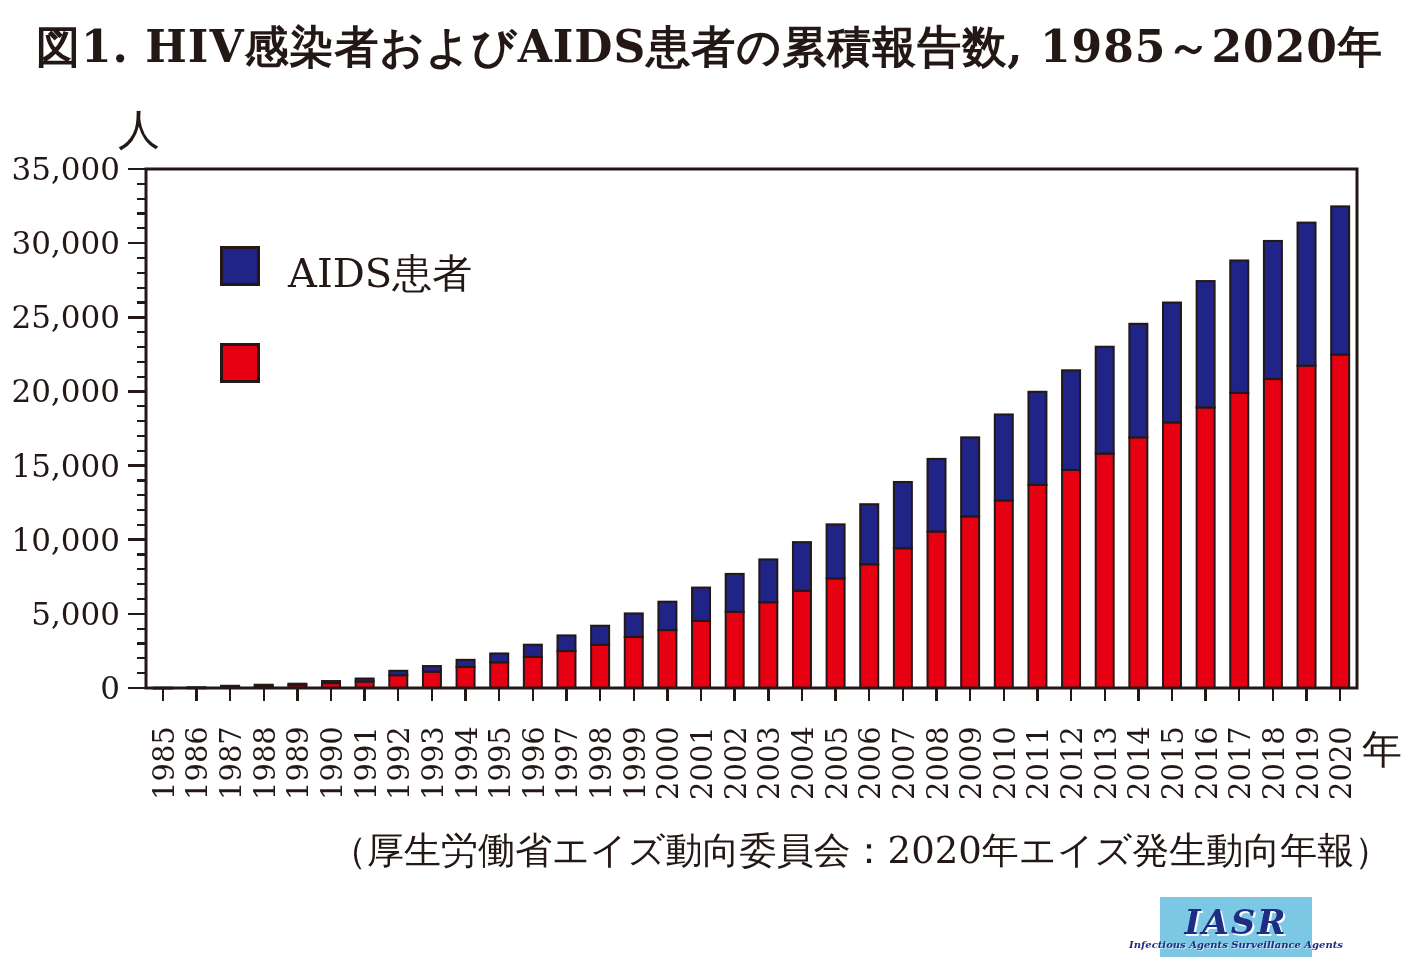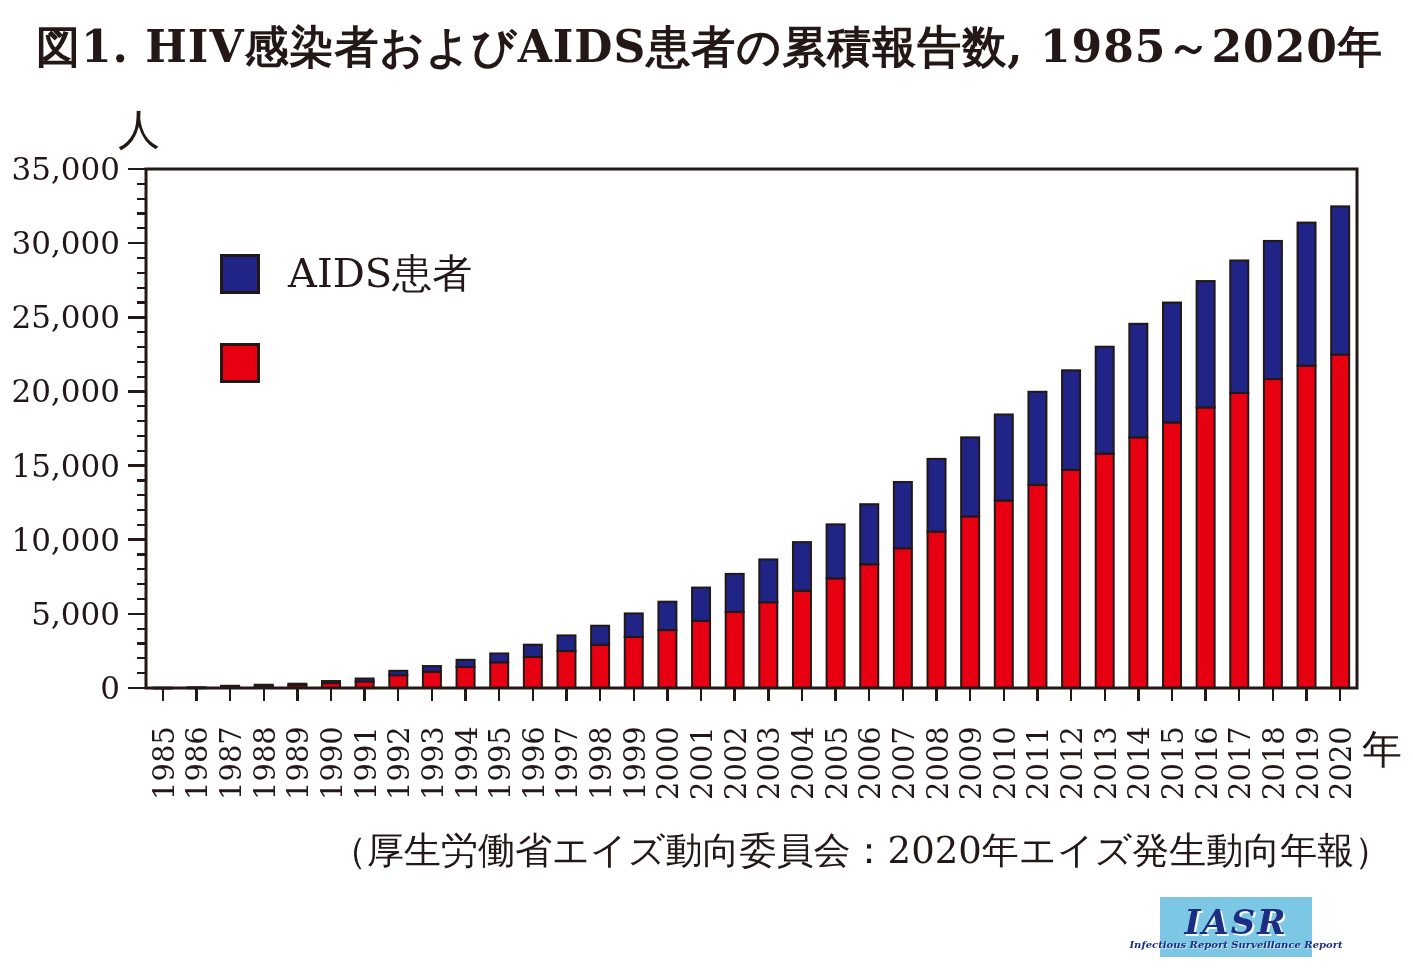--- a/index.html
+++ b/index.html
@@ -21,21 +21,21 @@
     font-size:42px;font-weight:400;
   }
   .x-unit{
     position:absolute;left:1362px;top:722px;
     font-size:40px;font-weight:400;
   }
   #chart-svg{position:absolute;left:0;top:0;}
   .legend{
     position:absolute;left:220px;top:246px;
   }
-  .legend-row{display:flex;align-items:center;margin-bottom:42px;}
+  .legend-row{display:flex;margin-bottom:42px;}
   .legend-swatch{
     width:40px;height:40px;border:3px solid #231815;box-sizing:border-box;
     margin-right:28px;flex:0 0 auto;
   }
   .legend-label{font-size:40px;white-space:nowrap;}
   .caption{
     position:absolute;left:330px;top:826px;width:1070px;
     font-size:37px;white-space:nowrap;
   }
   .logo{
@@ -262,16 +262,16 @@
     </div>
     <div class="legend-row">
       <div class="legend-swatch" id="swatch-hiv" style="background: rgb(230, 0, 18);"></div>
     </div>
   </div>
 
   <div class="caption">（厚生労働省エイズ動向委員会：2020年エイズ発生動向年報）</div>
 
   <div class="logo" id="iasr-logo" style="background: rgb(124, 199, 227);">
     <div class="logo-text" style="color: rgb(29, 45, 131);">IASR</div>
-    <div class="logo-sub" style="color: rgb(29, 45, 131);">Infectious Report Surveillance Report</div>
+    <div class="logo-sub" style="color: rgb(29, 45, 131);">Infectious Agents Surveillance Agents</div>
   </div>
 
 </div>
 
 </body></html>

